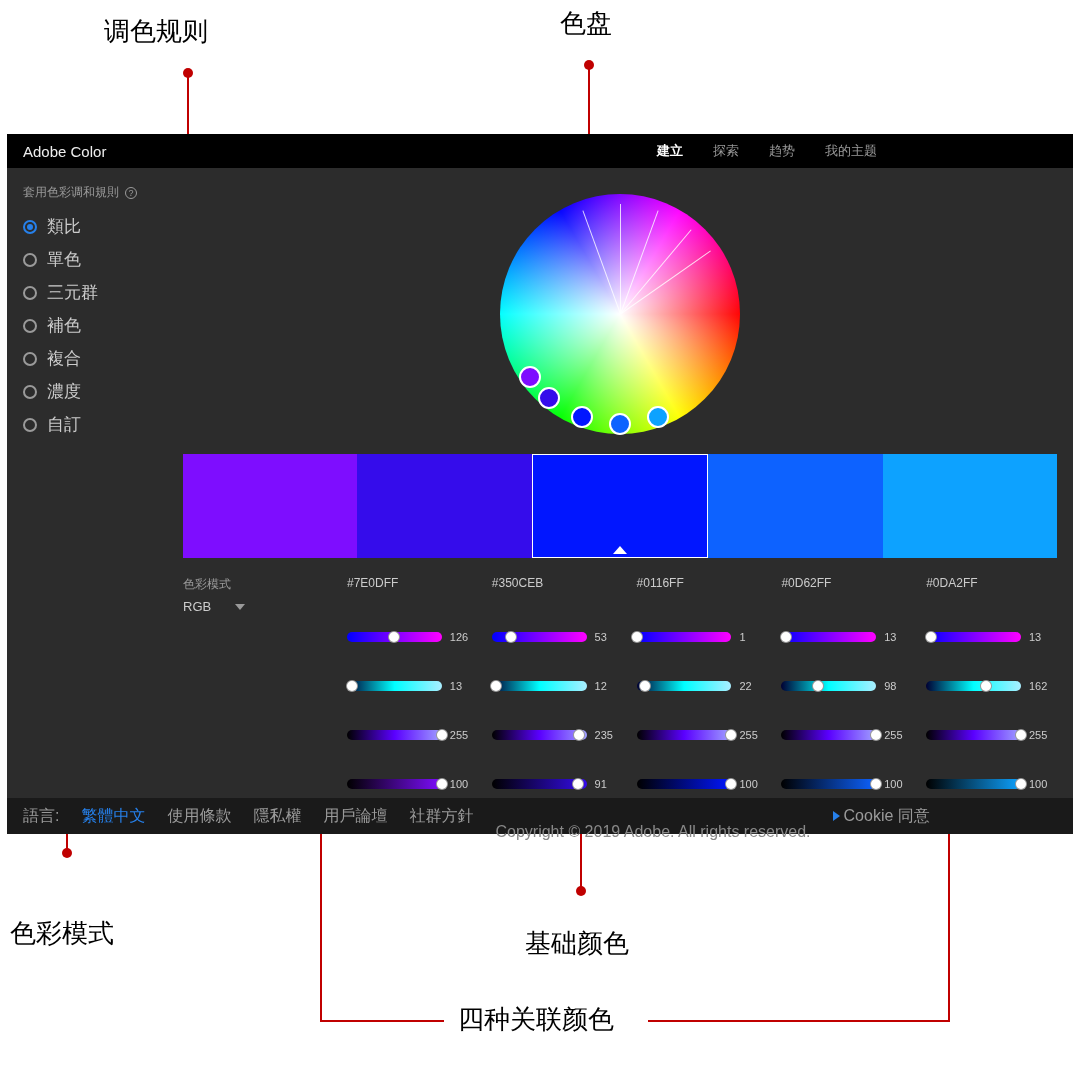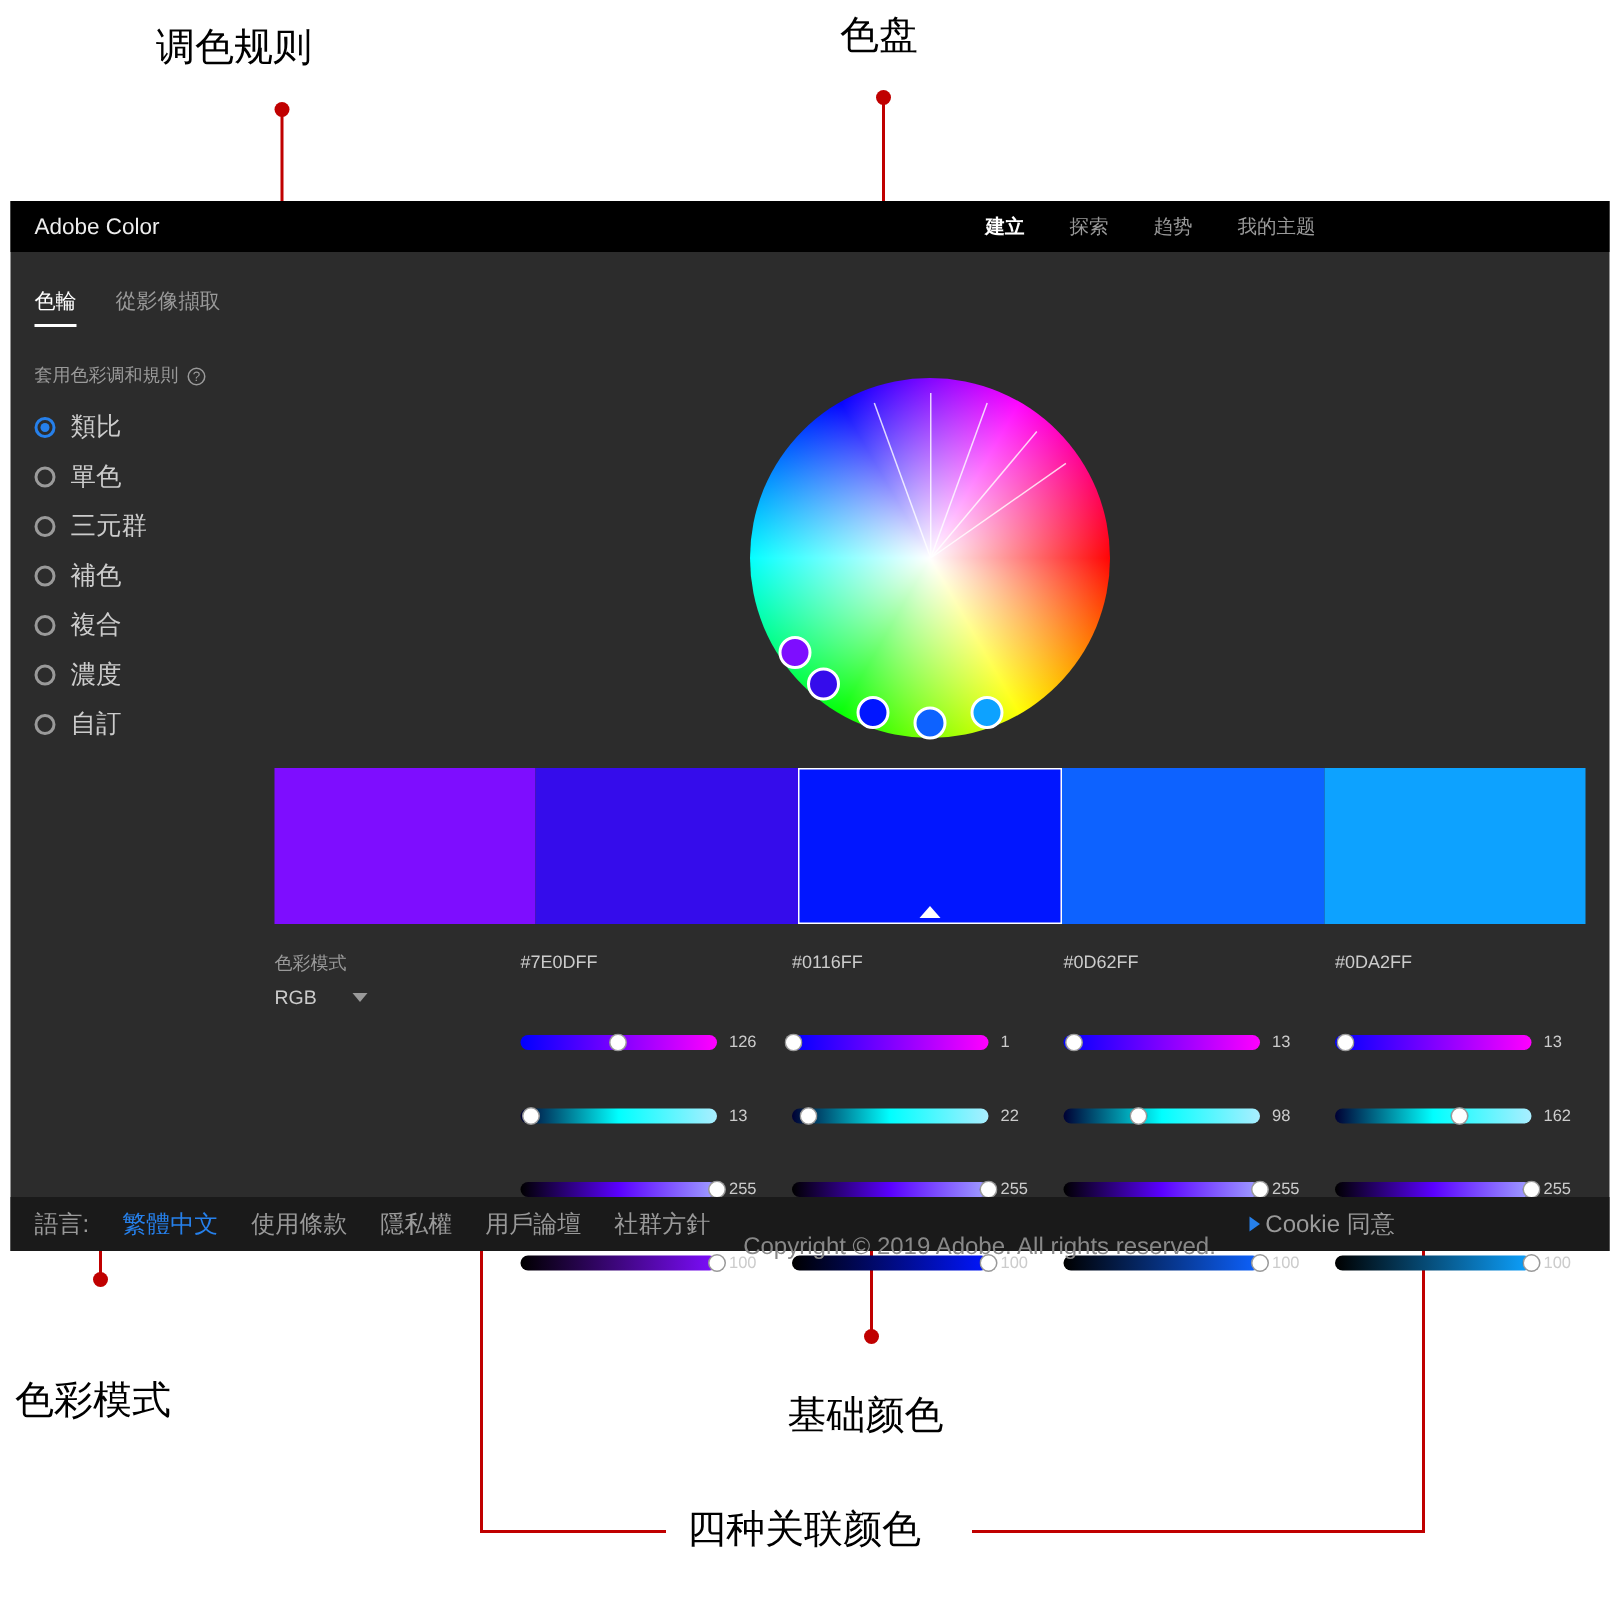--- a/index.html
+++ b/index.html
@@ -202,24 +202,20 @@
   <div class="top-bar">
     <span>Adobe Color</span>
     <div class="nav">
       <span class="active">建立</span>
       <span>探索</span>
       <span>趋势</span>
       <span>我的主题</span>
     </div>
   </div>
 
-  <div class="sub-tabs">
-    <div class="tab active">色輪</div>
-    <div class="tab">從影像擷取</div>
-  </div>
 
   <div class="content">
     <div class="side-panel">
       <div class="side-label">
         <span>套用色彩调和規則</span>
         <span class="help-icon">?</span>
       </div>
       <div class="radio-list" id="radio-list">
           <div class="radio-item selected">
             <span class="radio-outer">
@@ -322,20 +318,47 @@
                 <div class="slider-val">255</div>
               </div>
               <div class="slider-wrap">
                 <div class="slider" style="background:linear-gradient(to right,#000,#7E0DFF)">
                   <div class="knob" style="left:100%"></div>
                 </div>
                 <div class="slider-val">100</div>
               </div>
             </div>
             <div class="color-col">
+              <div class="hex">#350CEB</div>
+              <div class="slider-wrap">
+                <div class="slider" style="background:linear-gradient(to right,#0000ff,#ff00ff)">
+                  <div class="knob" style="left:20.784313725490197%"></div>
+                </div>
+                <div class="slider-val">53</div>
+              </div>
+              <div class="slider-wrap">
+                <div class="slider" style="background:linear-gradient(to right,#003,#0ff,#aef)">
+                  <div class="knob" style="left:4.705882352941177%"></div>
+                </div>
+                <div class="slider-val">12</div>
+              </div>
+              <div class="slider-wrap">
+                <div class="slider" style="background:linear-gradient(to right,#000,#5a00ff,#a0a0ff)">
+                  <div class="knob" style="left:92.15686274509804%"></div>
+                </div>
+                <div class="slider-val">235</div>
+              </div>
+              <div class="slider-wrap">
+                <div class="slider" style="background:linear-gradient(to right,#000,#350CEB)">
+                  <div class="knob" style="left:91%"></div>
+                </div>
+                <div class="slider-val">91</div>
+              </div>
+            </div>
+            <div class="color-col">
               <div class="hex">#0116FF</div>
               <div class="slider-wrap">
                 <div class="slider" style="background:linear-gradient(to right,#0000ff,#ff00ff)">
                   <div class="knob" style="left:0.39215686274509803%"></div>
                 </div>
                 <div class="slider-val">1</div>
               </div>
               <div class="slider-wrap">
                 <div class="slider" style="background:linear-gradient(to right,#003,#0ff,#aef)">
                   <div class="knob" style="left:8.627450980392156%"></div>

